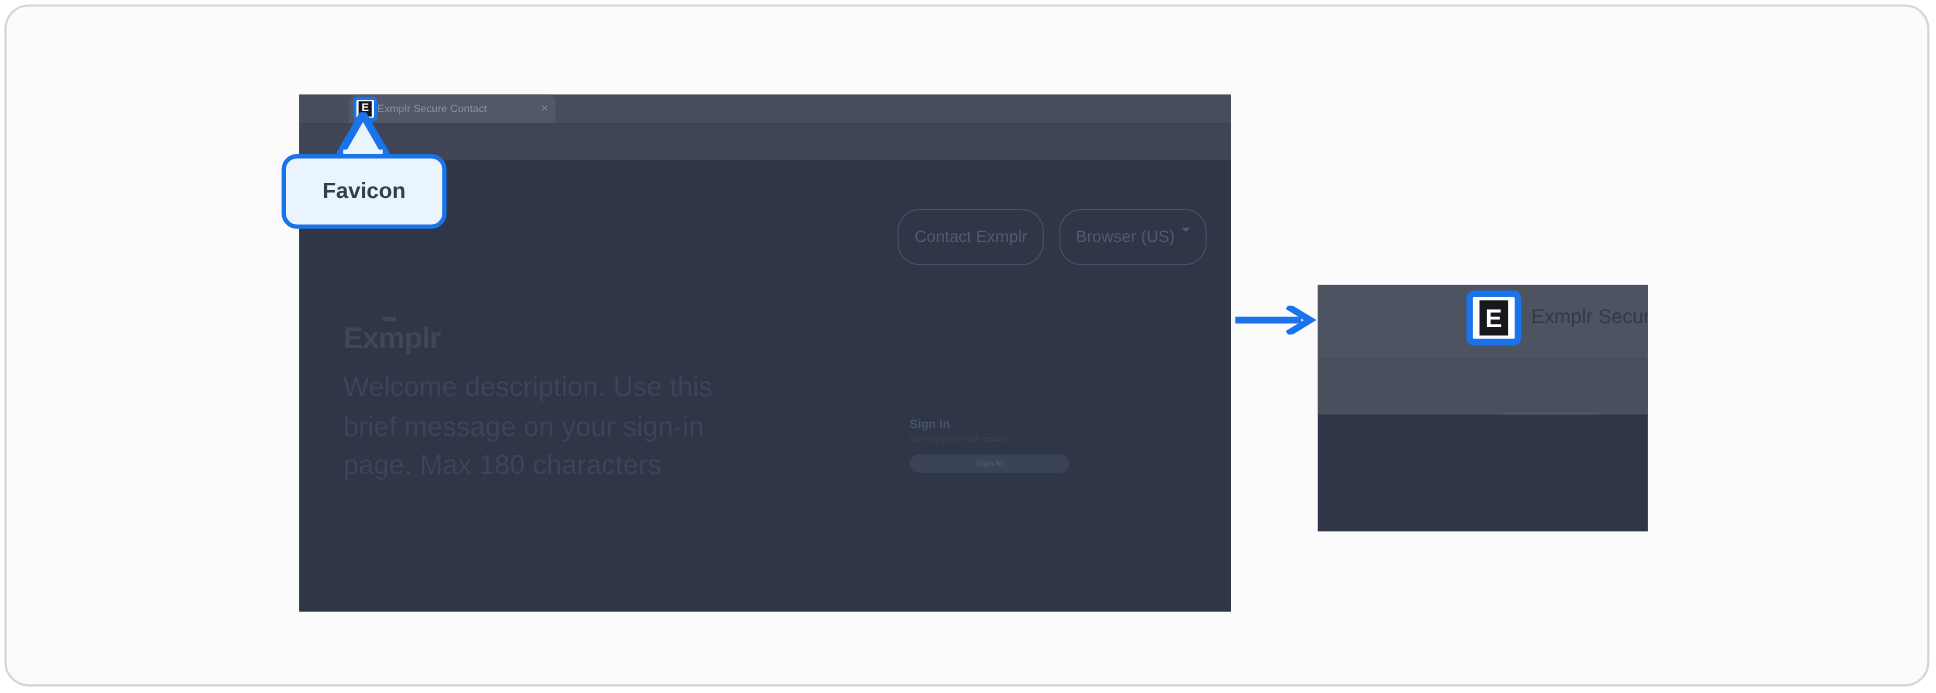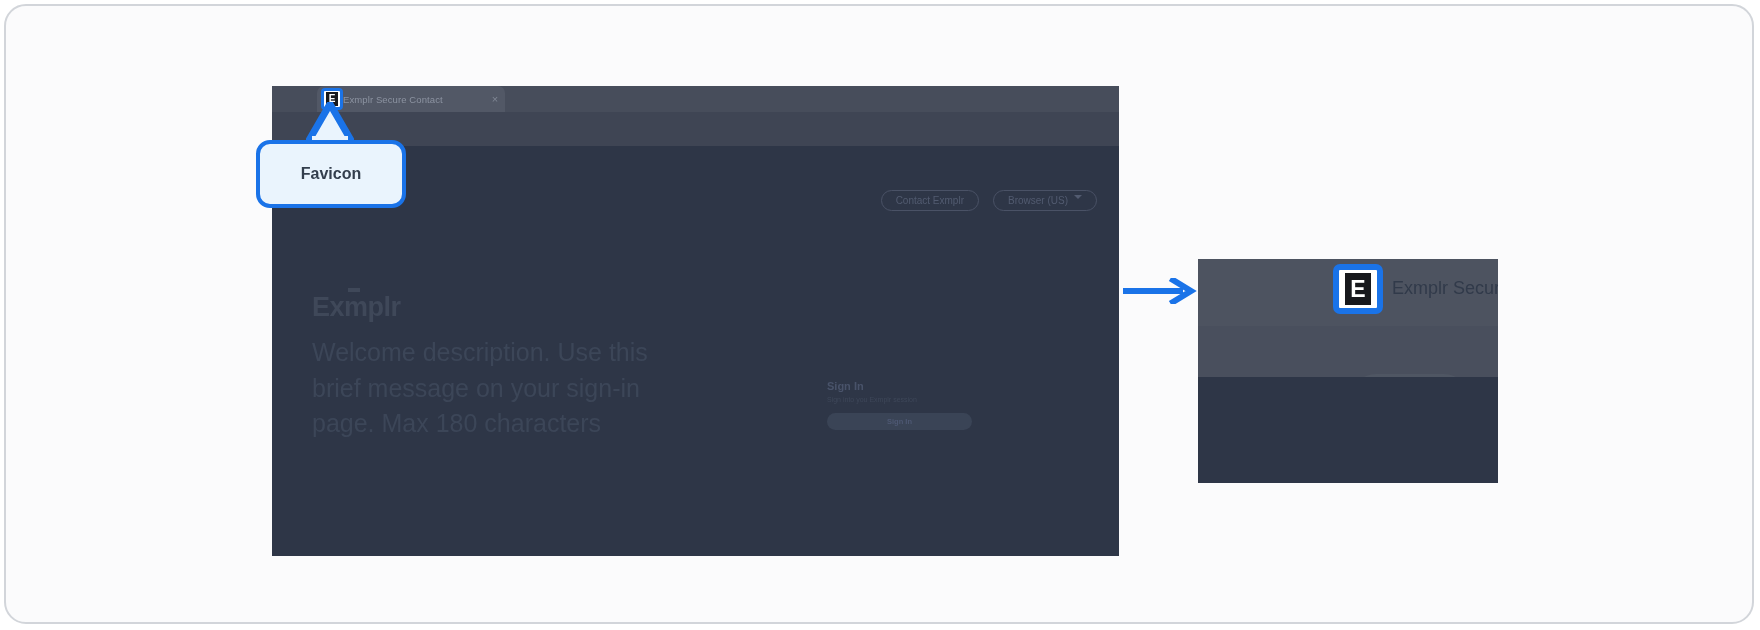--- a/index.html
+++ b/index.html
@@ -130,22 +130,22 @@
     right: 22px;
     top: 44px;
     display: flex;
     gap: 14px;
     align-items: center;
   }
   .pill {
     border: 1px solid #4a5266;
     border-radius: 20px;
     color: #525b70;
-    font-size: 10px;
-    padding: 4px 14px;
+    font-size: 15px;
+    padding: 16px 14px;
     white-space: nowrap;
     display: flex;
     align-items: flex-start;
     gap: 6px;
   }
   .chev {
     width: 0; height: 0;
     border-left: 4px solid transparent;
     border-right: 4px solid transparent;
     border-top: 4px solid #525b70;
@@ -223,21 +223,21 @@
     height: 68px;
     background: #eaf4fd;
     border: 4px solid #1a73e8;
     border-radius: 14px;
     box-sizing: border-box;
     display: flex;
     align-items: center;
     justify-content: center;
   }
   #callout-label {
-    font-size: 16px;
+    font-size: 20px;
     font-weight: bold;
     color: #333e4d;
   }
   #callout-tail {
     position: absolute;
     left: 300px;
     top: 96px;
     width: 48px;
     height: 44px;
   }

